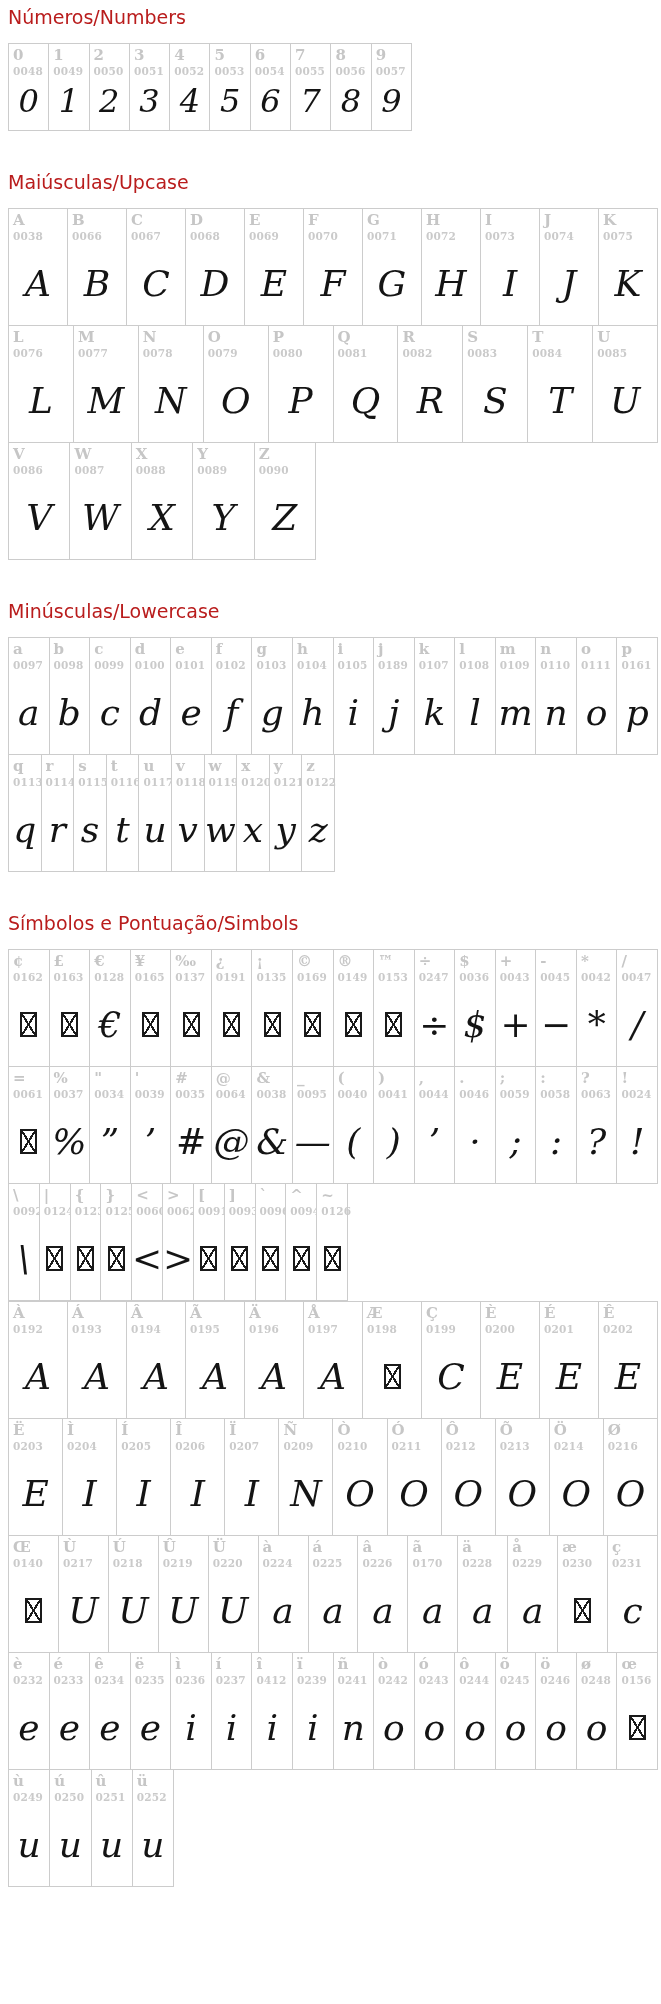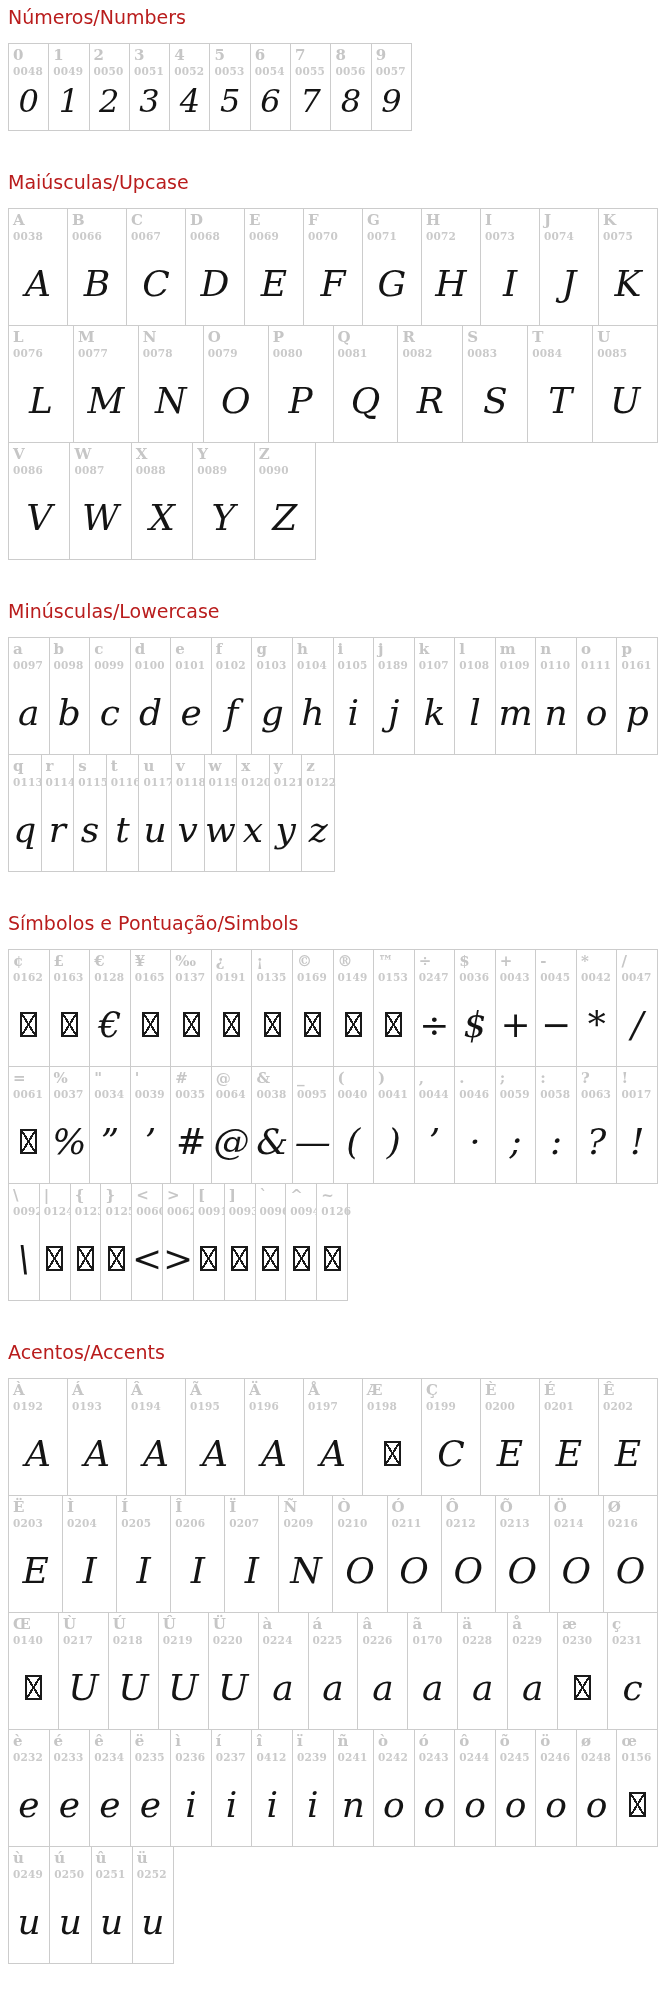--- a/index.html
+++ b/index.html
@@ -528,21 +528,21 @@
           <div class="code">0058</div>
           <div class="glyph">:</div>
         </div>
         <div class="cell">
           <div class="ref">?</div>
           <div class="code">0063</div>
           <div class="glyph">?</div>
         </div>
         <div class="cell">
           <div class="ref">!</div>
-          <div class="code">0017</div>
+          <div class="code">0024</div>
           <div class="glyph">!</div>
         </div>
       </div>
       <div class="row" style="width: 340px; height: 118px;">
         <div class="cell">
           <div class="ref">\</div>
           <div class="code">0092</div>
           <div class="glyph">\</div>
         </div>
         <div class="cell">
@@ -607,21 +607,20 @@
         <div class="cell">
           <div class="ref">~</div>
           <div class="code">0126</div>
           <div class="glyph">
             <span class="tofu"></span>
           </div>
         </div>
       </div>
     </section>
     <section>
-      <h2 class="section-title">Acentos/Accents</h2>
       <div class="row" style="width: 650px; height: 118px;">
         <div class="cell">
           <div class="ref">À</div>
           <div class="code">0192</div>
           <div class="glyph">A</div>
         </div>
         <div class="cell">
           <div class="ref">Á</div>
           <div class="code">0193</div>
           <div class="glyph">A</div>

